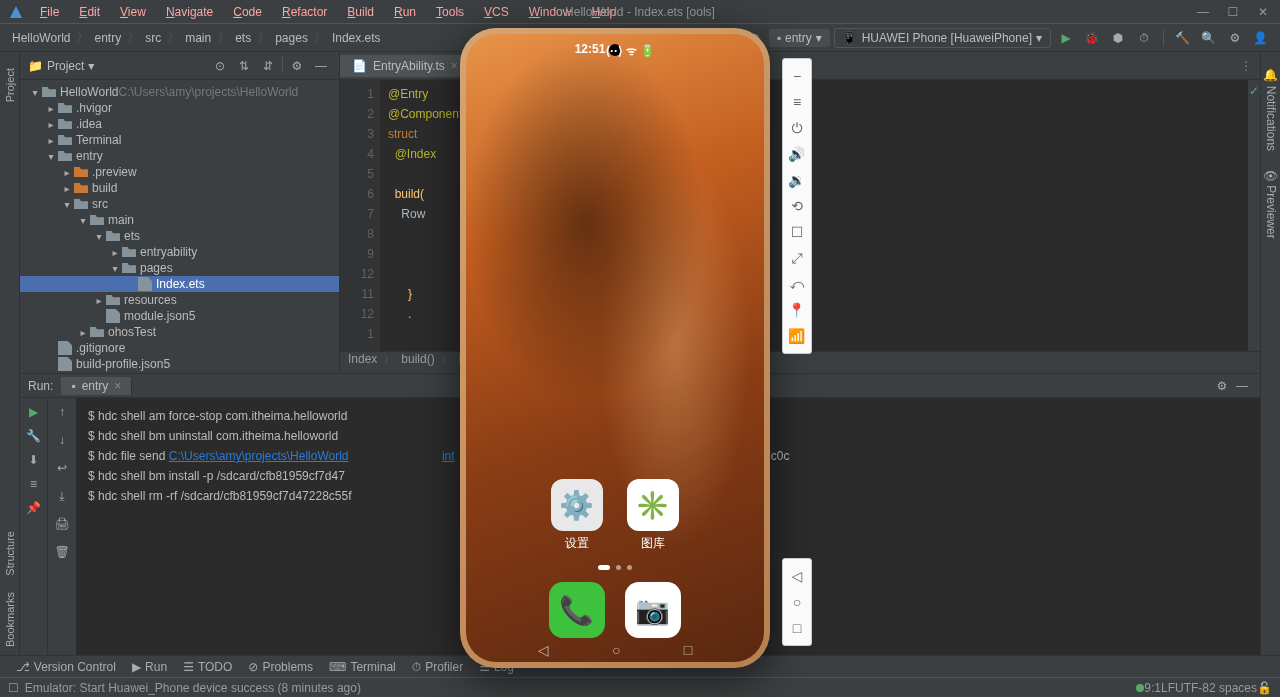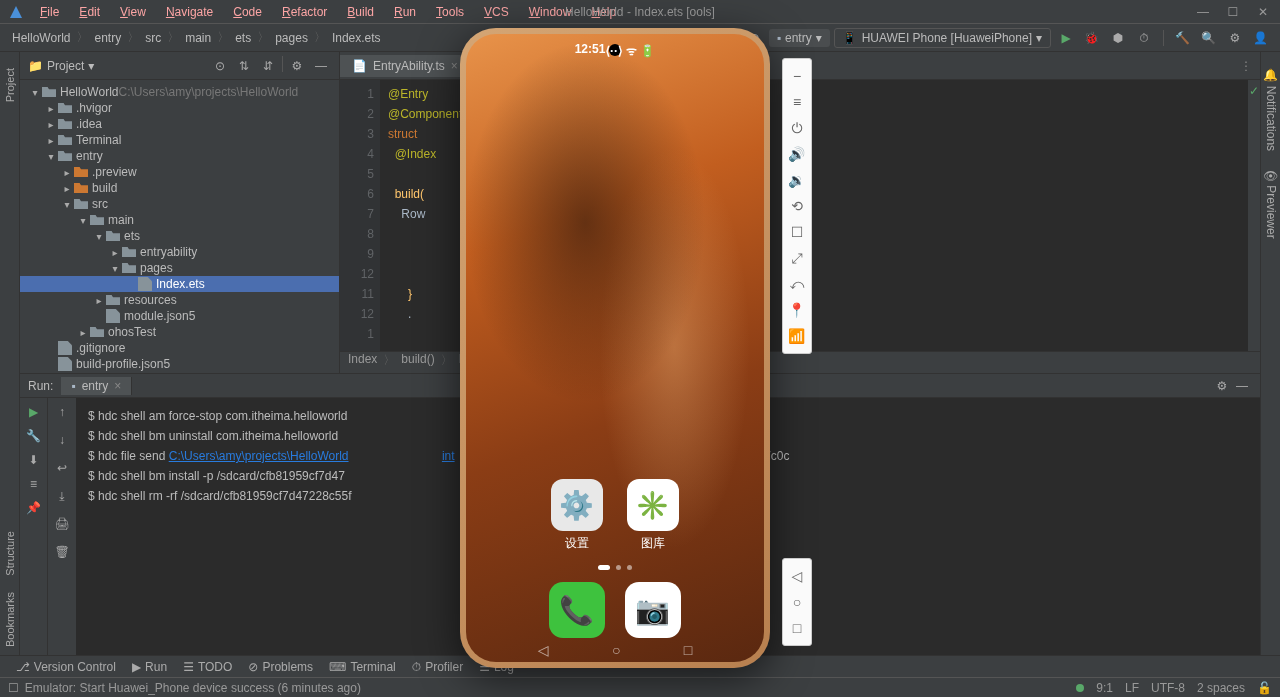--- a/index.html
+++ b/index.html
@@ -56,21 +56,21 @@
 .run-header { height: 24px; background: #3c3f41; display: flex; align-items: center; padding: 0 8px; border-bottom: 1px solid #323232; }
 .run-body { flex: 1; display: flex; }
 .run-sidebar { width: 28px; background: #3c3f41; border-right: 1px solid #323232; display: flex; flex-direction: column; align-items: center; padding: 4px 0; gap: 4px; }
 .run-sidebar2 { width: 28px; background: #3c3f41; display: flex; flex-direction: column; align-items: center; padding: 4px 0; gap: 8px; }
 .run-content { flex: 1; padding: 8px 12px; font-family: 'Consolas', monospace; font-size: 13px; color: #bbb; line-height: 20px; overflow: auto; }
 .run-line { white-space: pre; }
 .link { color: #287bde; text-decoration: underline; cursor: pointer; }
 .bottom-bar { height: 22px; background: #3c3f41; display: flex; align-items: center; padding: 0 8px; border-top: 1px solid #323232; }
 .bottom-tab { padding: 0 8px; display: flex; align-items: center; gap: 4px; cursor: pointer; color: #aaa; font-size: 11px; }
 .status-bar { height: 20px; background: #3c3f41; display: flex; align-items: center; padding: 0 8px; border-top: 1px solid #555; font-size: 11px; color: #999; }
-.status-right { margin-left: auto; display: flex; gap: 12px; align-items: center; }
+.status-right { margin-left: auto; display: flex; align-items: center; }
 .emulator { position: absolute; left: 460px; top: 28px; width: 310px; height: 640px; z-index: 100; }
 .phone-frame { width: 100%; height: 100%; background: linear-gradient(135deg, #d4a574 0%, #b8804f 100%); border-radius: 36px; padding: 6px; box-shadow: 0 10px 40px rgba(0,0,0,0.6); }
 .phone-screen { width: 100%; height: 100%; background: linear-gradient(160deg, #e8934a 0%, #c25e1f 30%, #8b3d15 60%, #5a2810 100%); border-radius: 30px; position: relative; overflow: hidden; }
 .phone-wave { position: absolute; inset: 0; background: radial-gradient(ellipse 200px 300px at 40% 30%, rgba(40,20,10,0.6), transparent 60%), radial-gradient(ellipse 150px 400px at 70% 50%, rgba(240,180,120,0.4), transparent 50%); }
 .phone-notch { position: absolute; top: 10px; left: 50%; transform: translateX(-50%); width: 12px; height: 12px; background: #000; border-radius: 50%; }
 .phone-status { position: absolute; top: 8px; left: 0; right: 0; display: flex; justify-content: center; padding: 0 16px; color: #fff; font-size: 13px; font-weight: 700; }
 .phone-apps { position: absolute; bottom: 110px; left: 0; right: 0; display: flex; justify-content: center; gap: 24px; }
 .phone-app { display: flex; flex-direction: column; align-items: center; gap: 4px; cursor: pointer; }
 .app-icon-ph { width: 52px; height: 52px; border-radius: 12px; display: flex; align-items: center; justify-content: center; font-size: 28px; }
 .app-label-ph { color: #fff; font-size: 12px; }
@@ -410,21 +410,21 @@
       <span>Profiler</span>
     </div>
     <div class="bottom-tab">
       <span>☰</span>
       <span>Log</span>
     </div>
   </div>
 
 <div class="status-bar">
   <span>☐</span>
-  <span style="margin-left:6px">Emulator: Start Huawei_Phone device success (6 minutes ago)</span>
+  <span style="margin-left:6px">Emulator: Start Huawei_Phone device success (8 minutes ago)</span>
   <div class="status-right">
     <div class="green-dot"></div>
     <span>9:1</span>
     <span>LF</span>
     <span>UTF-8</span>
     <span>2 spaces</span>
     <span>🔓</span>
   </div>
 </div>
 

